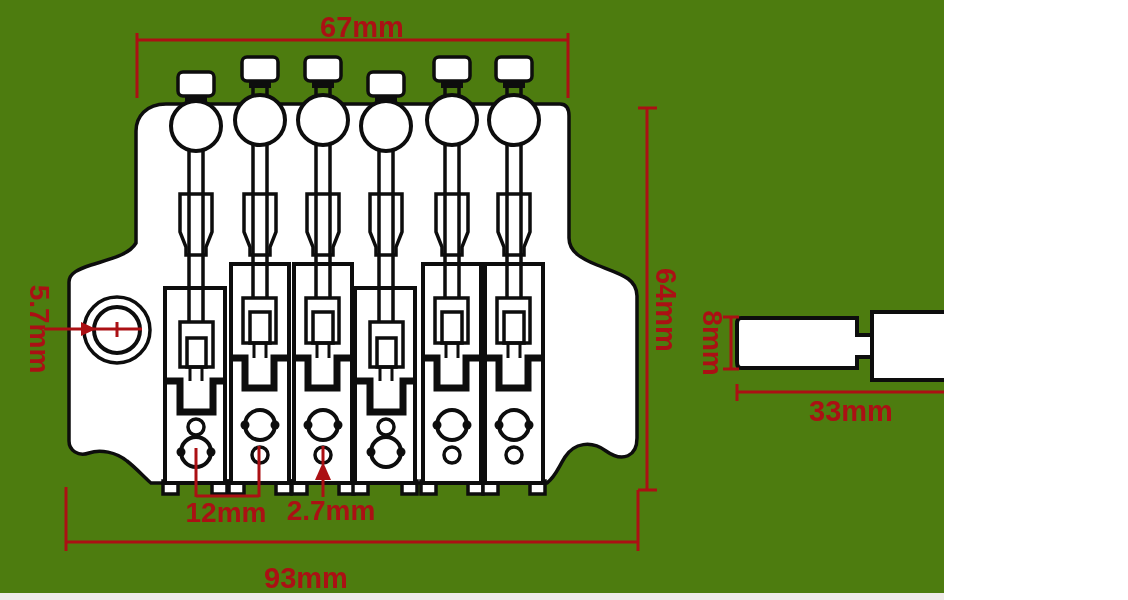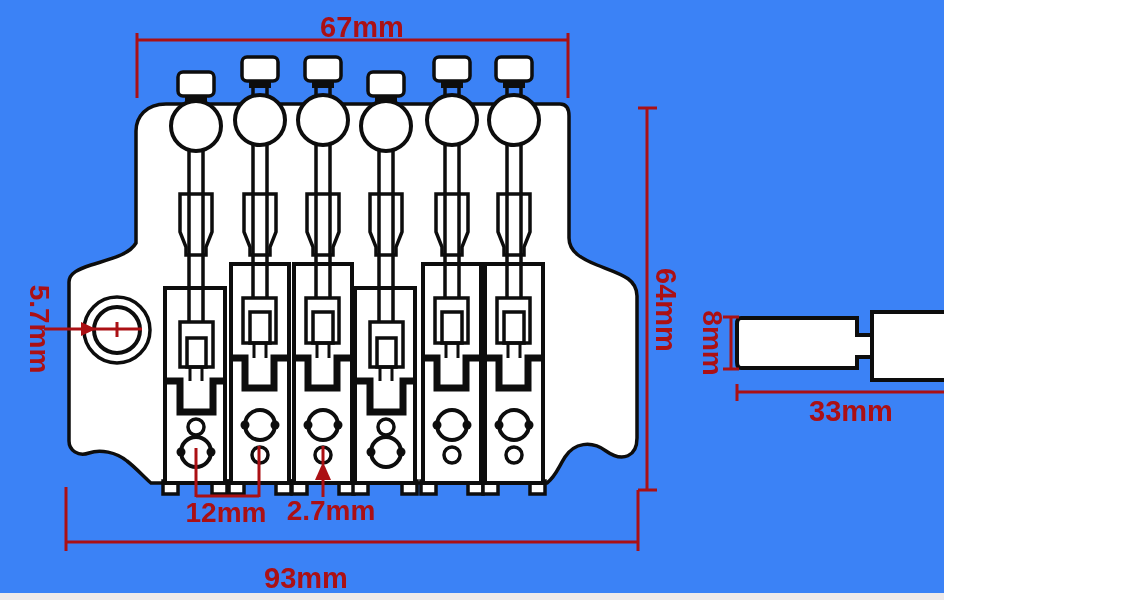--- a/index.html
+++ b/index.html
@@ -1,16 +1,16 @@
 <!DOCTYPE html>
 <html><head>
 <meta charset="utf-8">
 <style>
   html,body{margin:0;padding:0;background:#fff;}
-  .stage{position:relative;width:944px;height:600px;background:#3b82f6;overflow:hidden;
+  .stage{position:relative;width:944px;height:600px;background:#4d7c0f;overflow:hidden;
          font-family:"Liberation Sans", sans-serif;}
   svg{display:block;}
   .dim-label{font-family:"Liberation Sans", sans-serif;font-weight:bold;font-size:28px;fill:#ab1014;}
   .dim-label.big{font-size:29px;}
 </style>
 </head>
 <body>
 
 <div class="stage">
 <svg width="1128" height="600" viewBox="0 0 1128 600">

